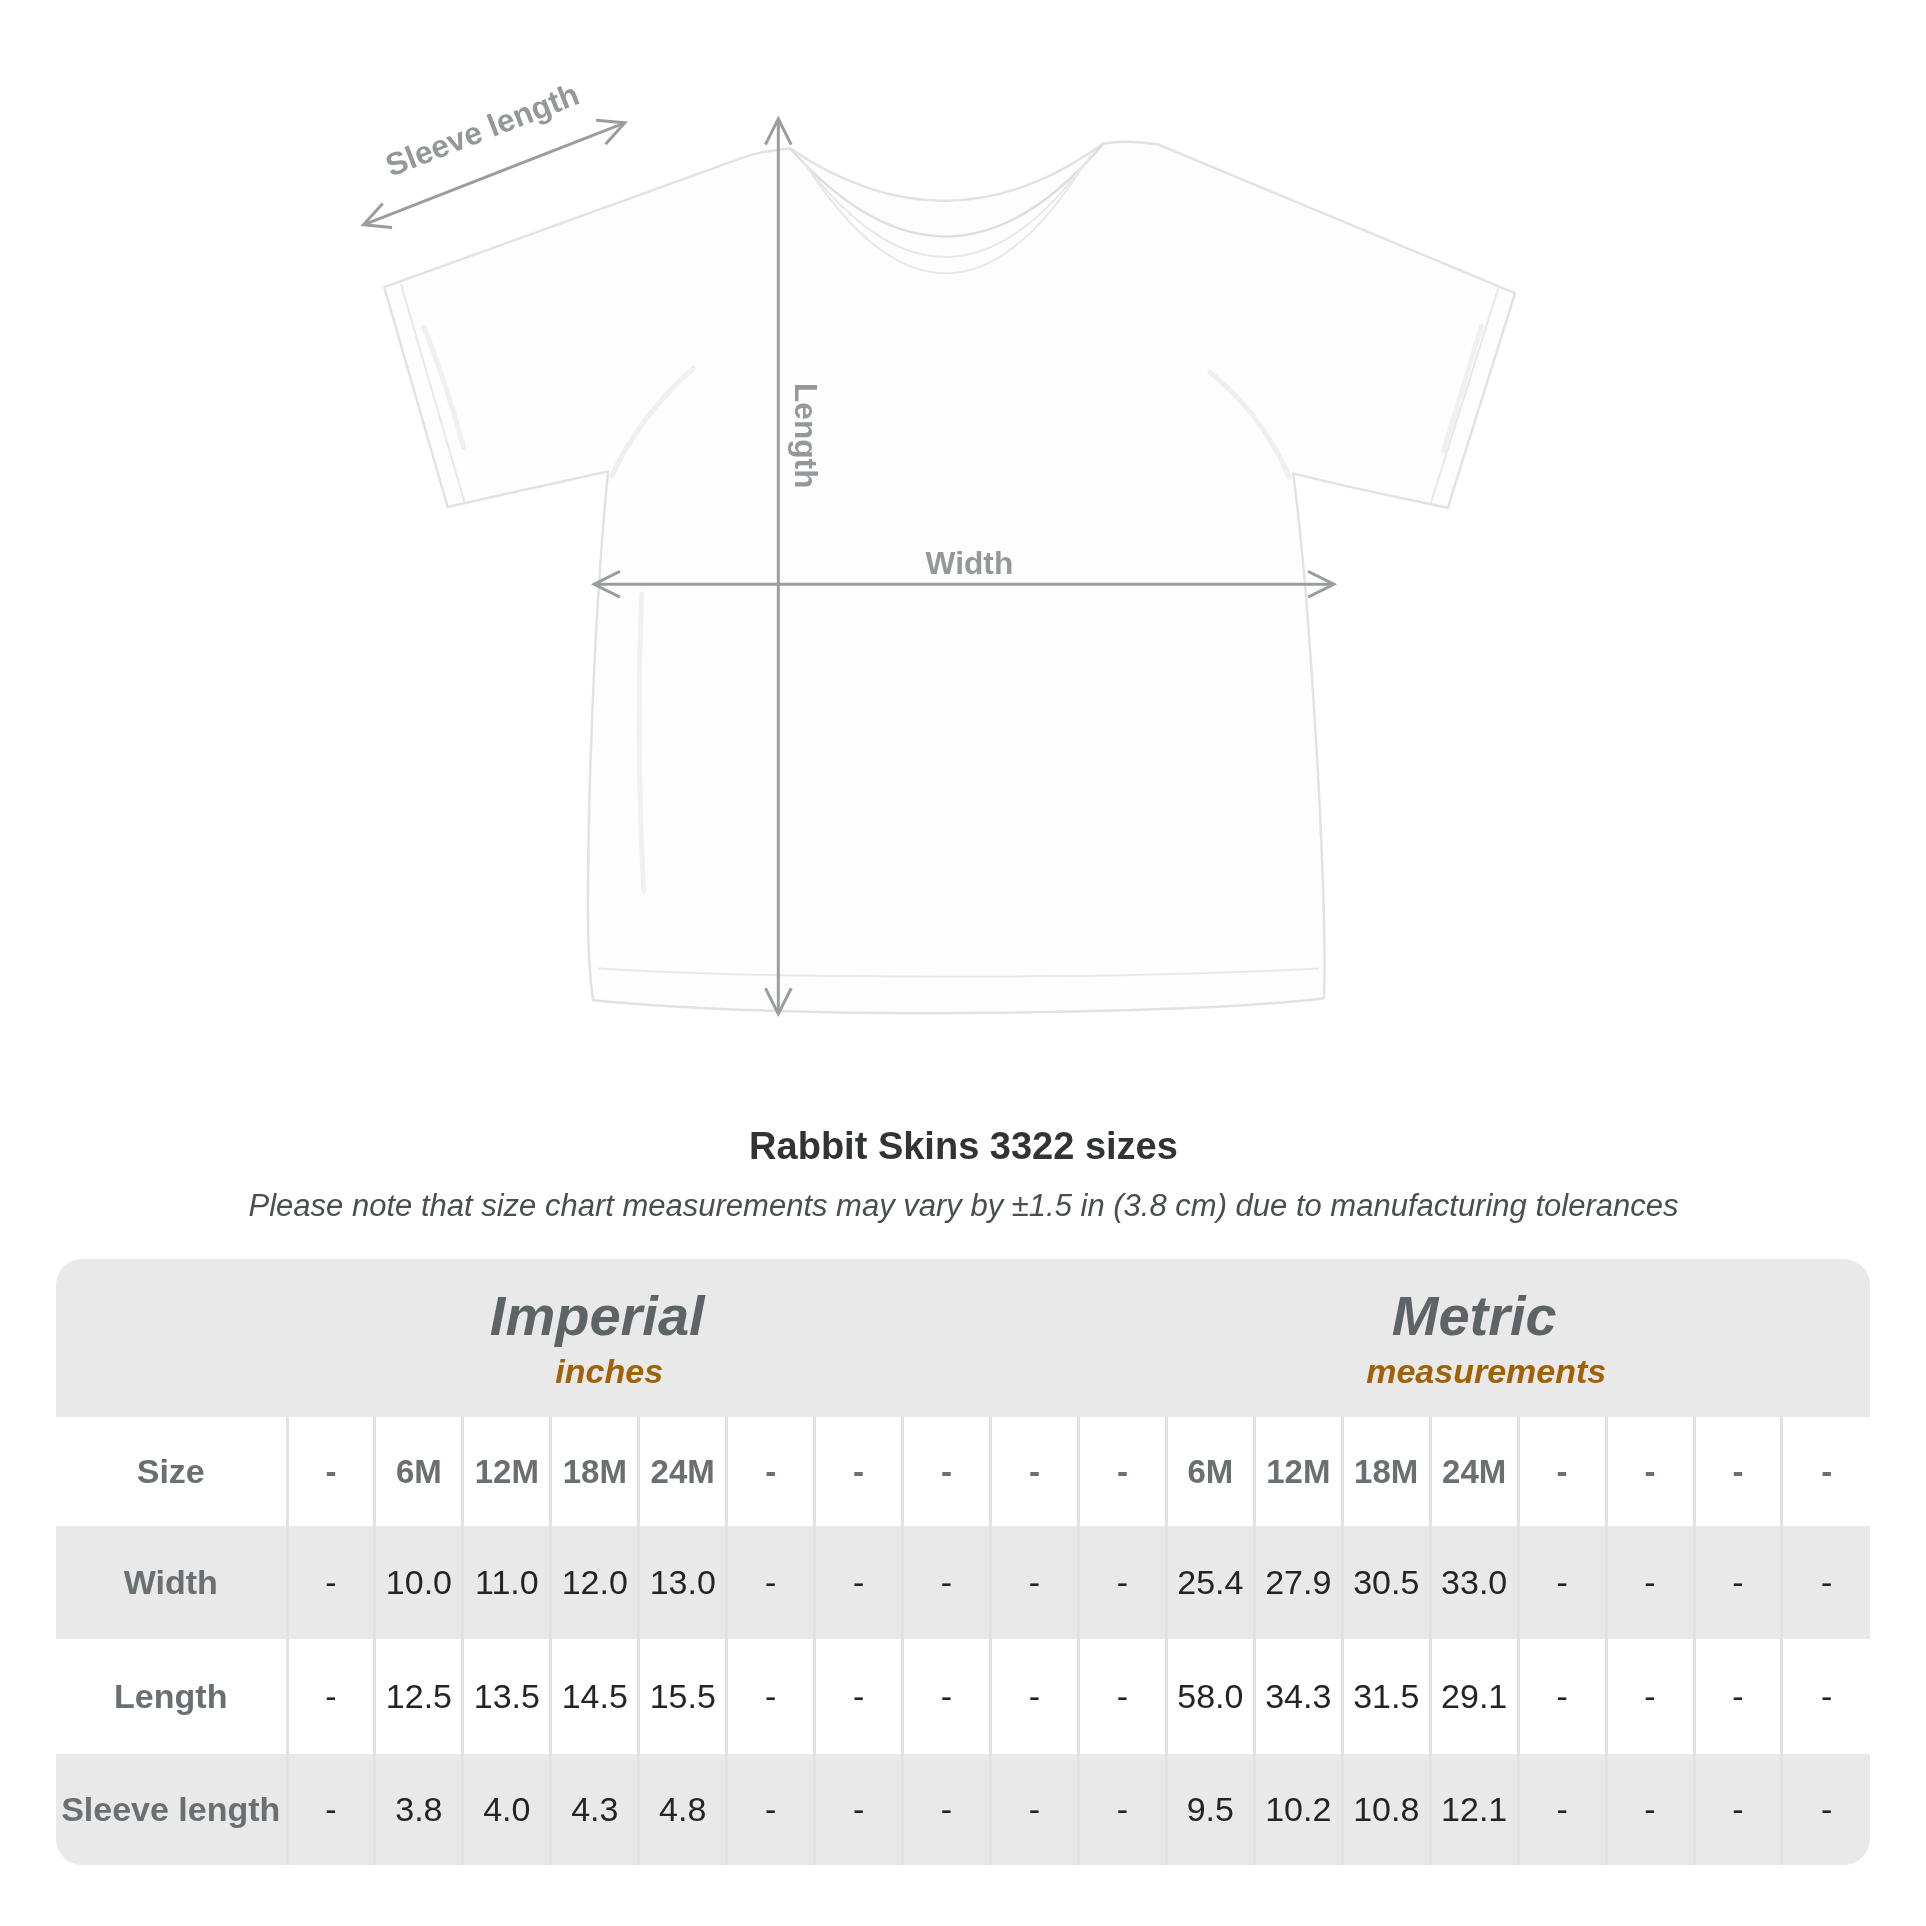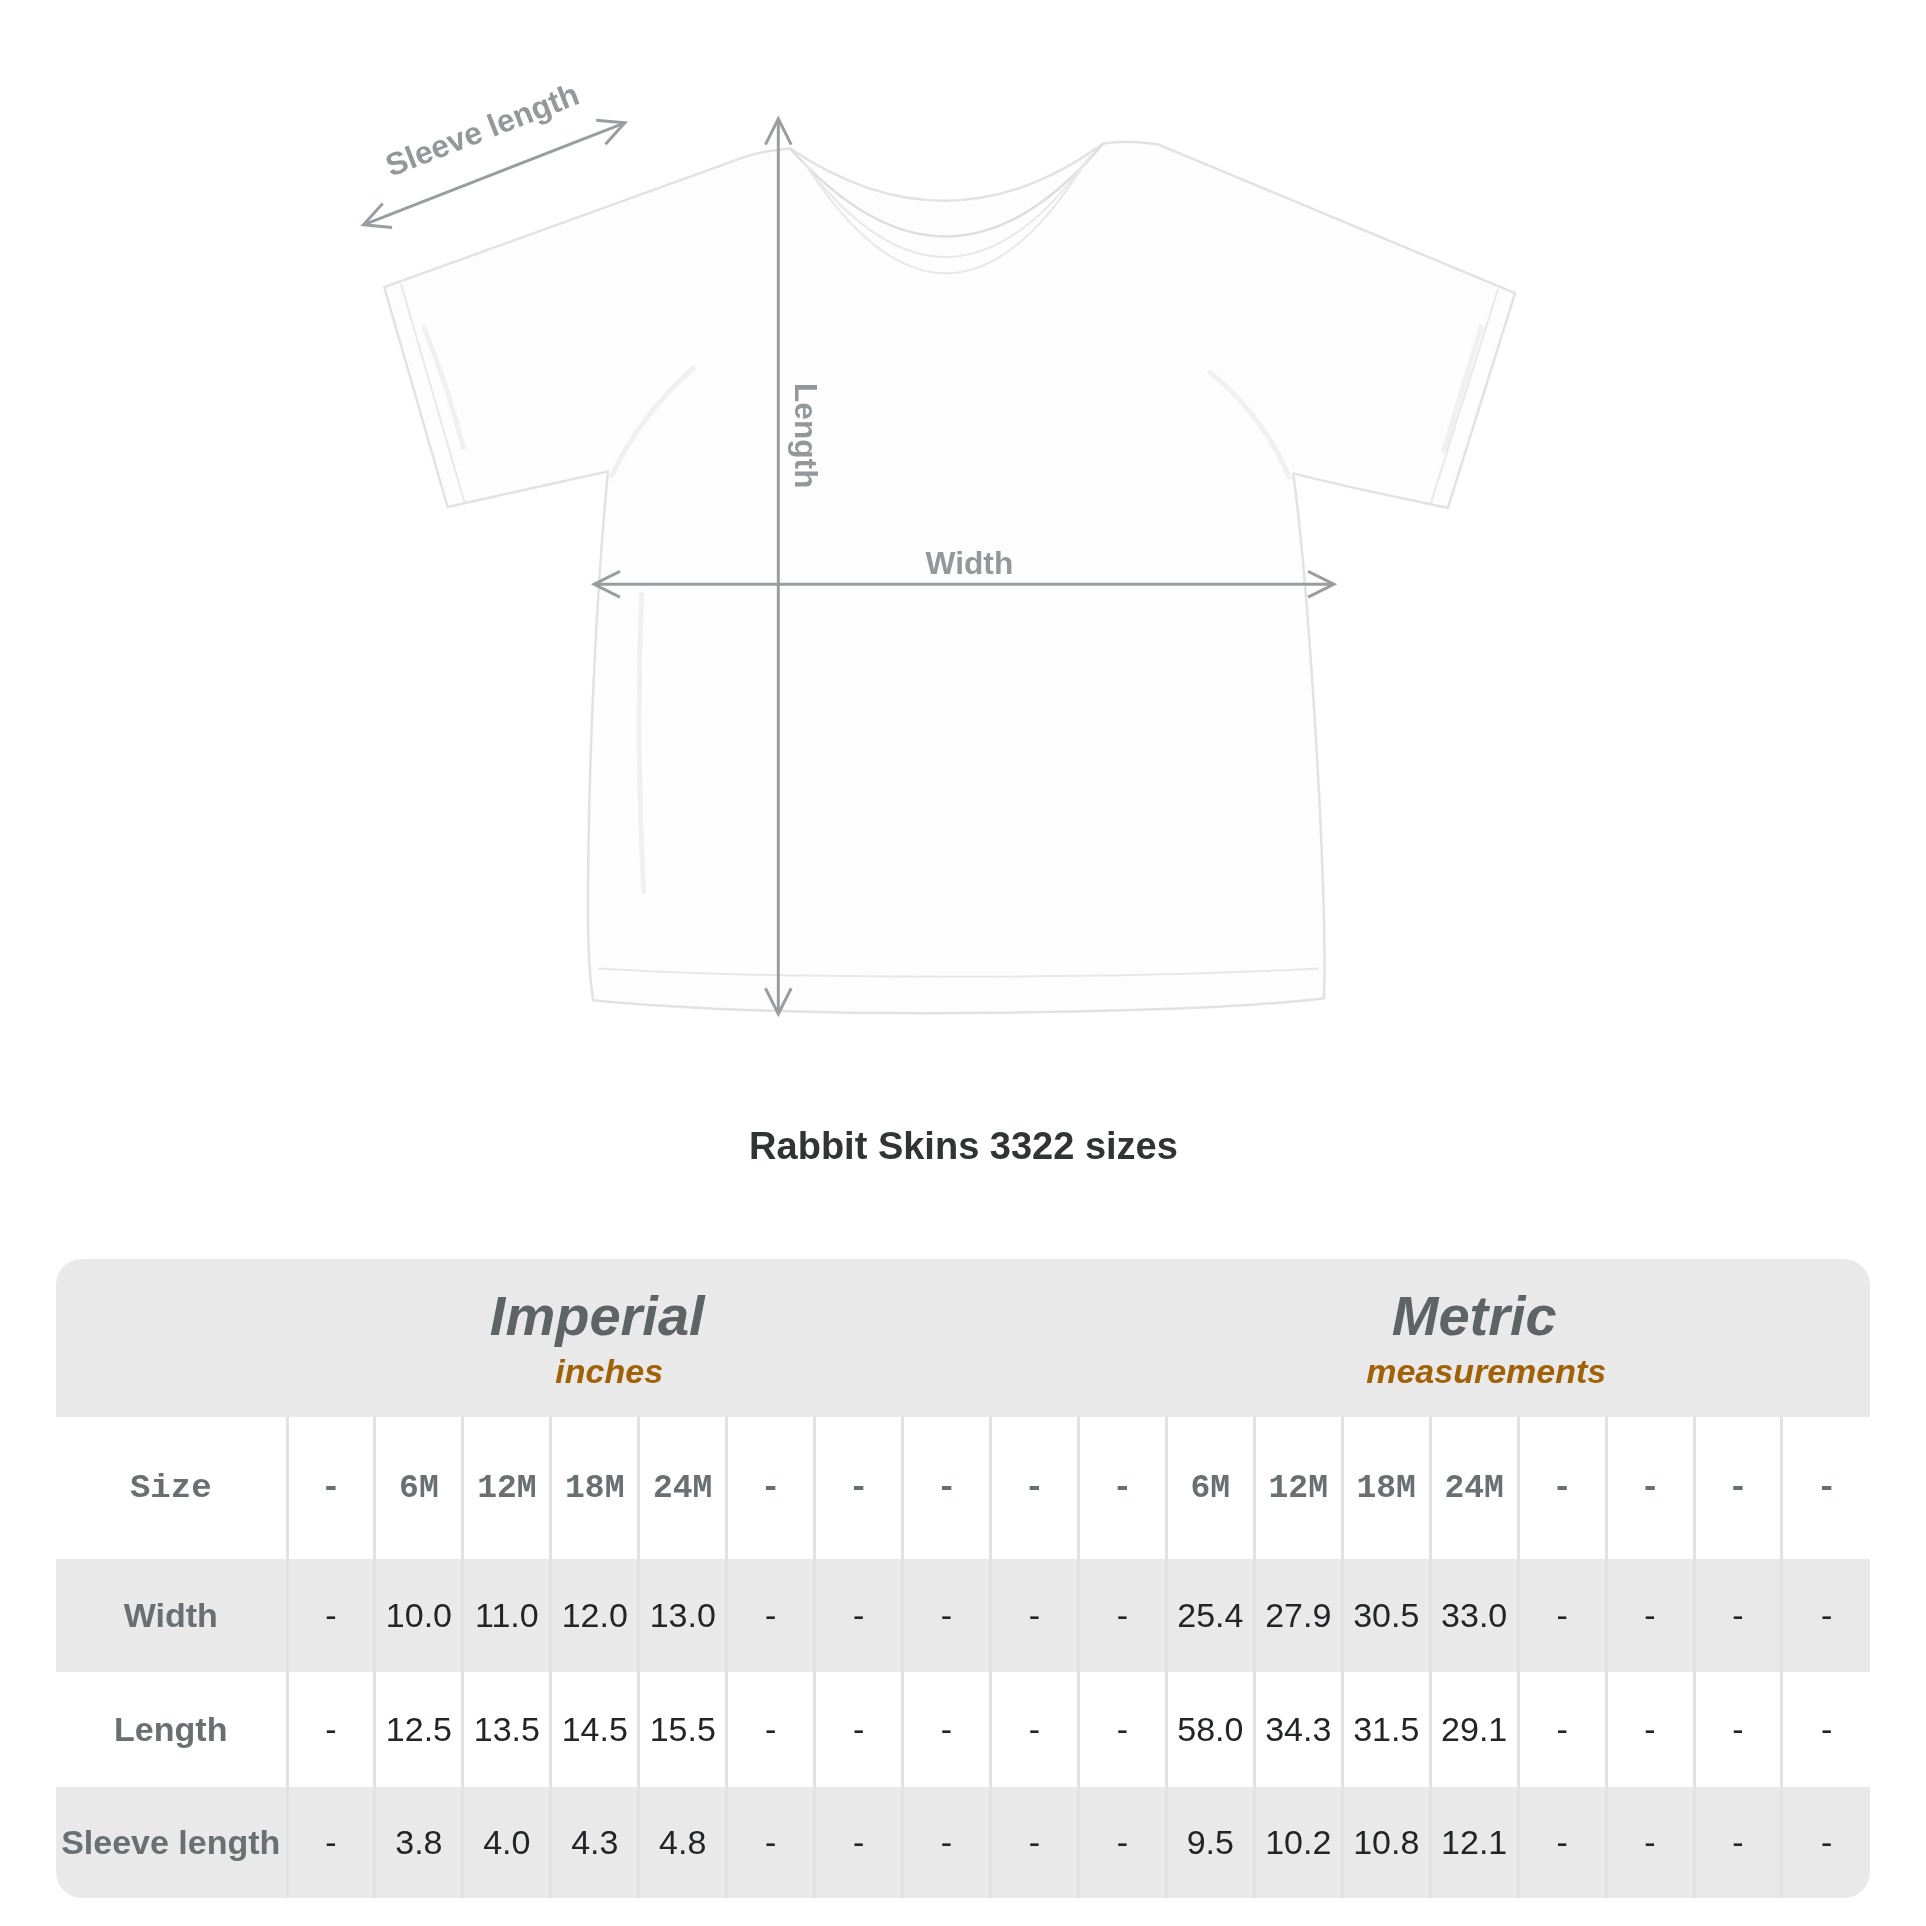--- a/index.html
+++ b/index.html
@@ -25,21 +25,21 @@
   .chart-card{position:absolute;left:56px;top:1259px;width:1814px;border-radius:26px;overflow:hidden;}
   .chart-card table{width:100%;border-collapse:collapse;table-layout:fixed;}
   tr.band th{height:158px;background:#E9E9EA;padding:0;vertical-align:middle;}
   .band-inner{display:flex;flex-direction:column;align-items:center;justify-content:center;gap:10px;}
   .band-inner.nudge{transform:translateX(30px);}
   .group-name{font-size:56px;font-weight:bold;font-style:italic;color:#5E6366;line-height:1;}
   .group-unit{font-size:34px;font-style:italic;color:#a16207;line-height:1;margin-left:24px;}
 
   tbody td{text-align:center;vertical-align:middle;padding:0;}
   tbody td + td{border-left:3px solid #E2E2E2;}
-  tr.r-size td{height:142px;background:#ffffff;font-family:Liberation Mono, monospace;}
+  tr.r-size td{height:109px;background:#ffffff;}
   tr.r-width td{height:113px;background:#E9E9EA;}
   tr.r-length td{height:115px;background:#ffffff;}
   tr.r-sleeve td{height:111px;background:#E9E9EA;}
   td.rl{font-weight:bold;font-size:34px;color:#6A6F72;}
   td.ch{font-weight:bold;font-size:33px;color:#6A6F72;}
   td.v{font-size:34px;font-weight:400;color:#222426;}
 </style>
 </head>
 <body>
 
@@ -92,20 +92,21 @@
     <line class="annot-line" x1="367" y1="227" x2="631" y2="124" marker-start="url(#ahs)" marker-end="url(#ah)"></line>
     <line class="annot-line" x1="786" y1="120" x2="786" y2="1024" marker-start="url(#ahs)" marker-end="url(#ah)"></line>
     <line class="annot-line" x1="600" y1="590" x2="1347" y2="590" marker-start="url(#ahs)" marker-end="url(#ah)"></line>
 
     <text class="annot-text" x="487" y="142" text-anchor="middle" transform="rotate(-21.3 487 131)">Sleeve length</text>
     <text class="annot-text" x="815" y="452" text-anchor="middle" transform="rotate(90 815 440)">Length</text>
     <text class="annot-text" x="979" y="580" text-anchor="middle">Width</text>
   </svg>
 
   <div class="page-title">Rabbit Skins 3322 sizes</div>
+  <div class="page-subtitle">Please note that size chart measurements may vary by ±1.5 in (3.8 cm) due to manufacturing tolerances</div>
 
   <div class="chart-card">
     <table>
       <colgroup>
         <col style="width:231px">
         <col span="18">
       </colgroup>
       <thead>
         <tr class="band">
           <th colspan="10">

